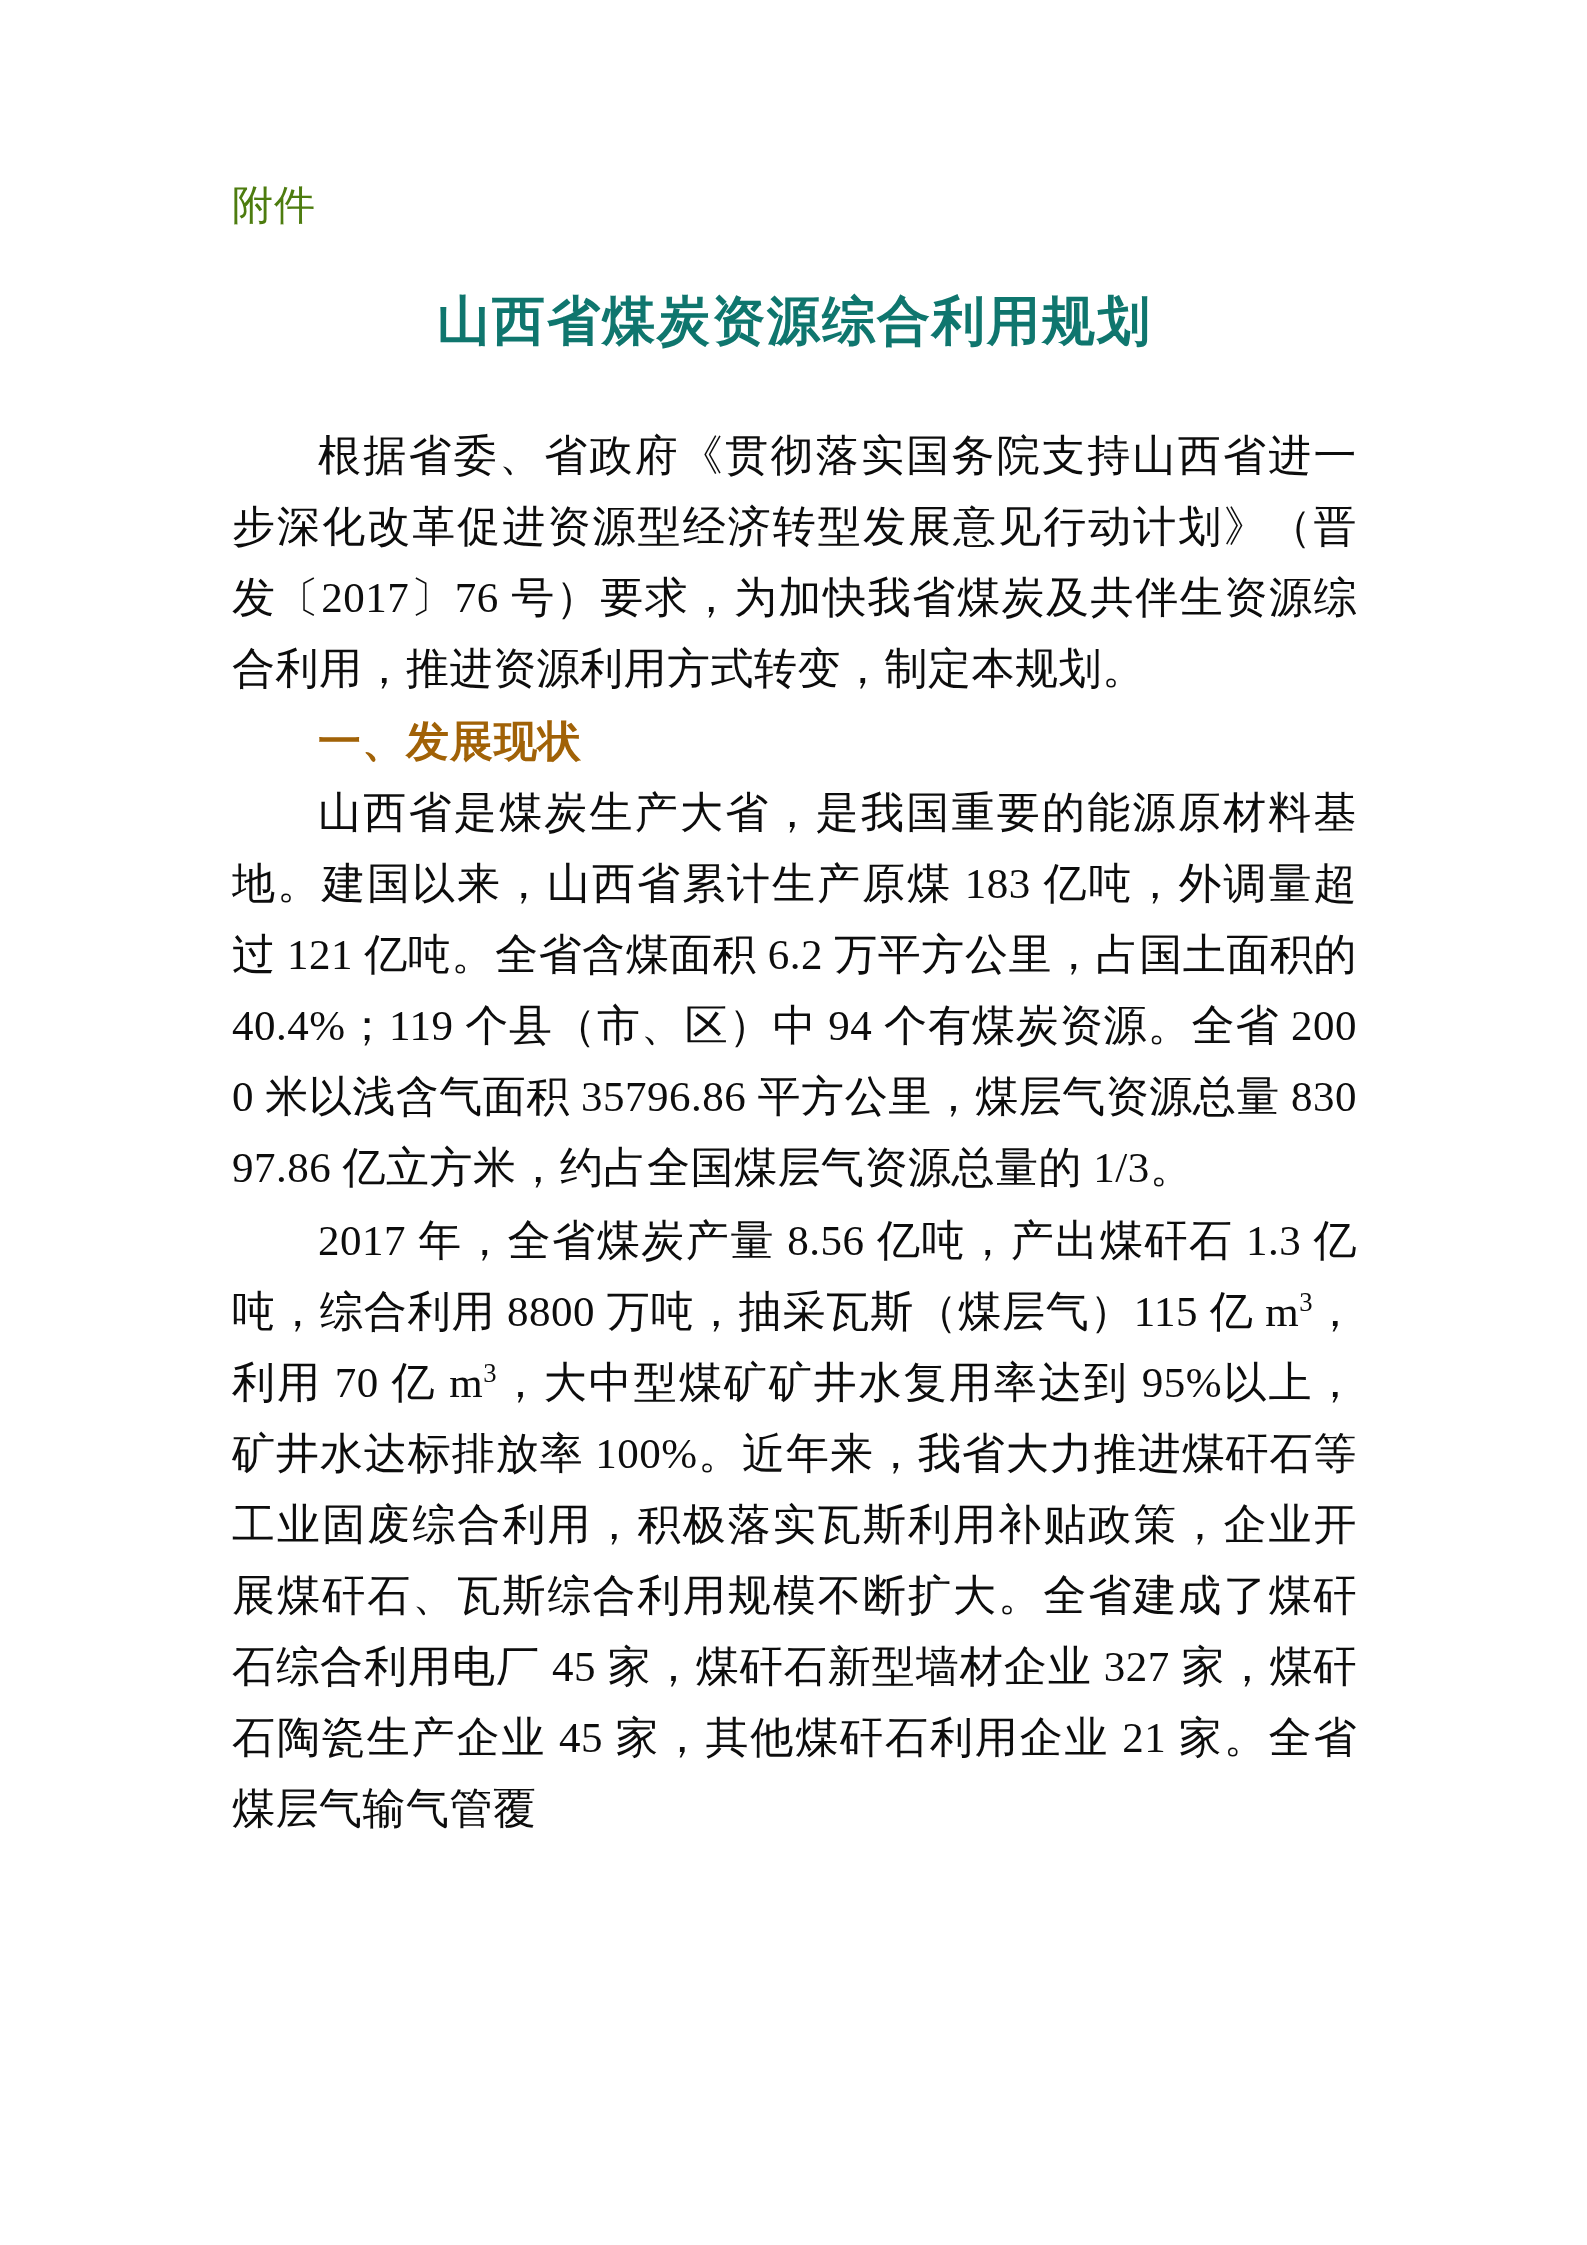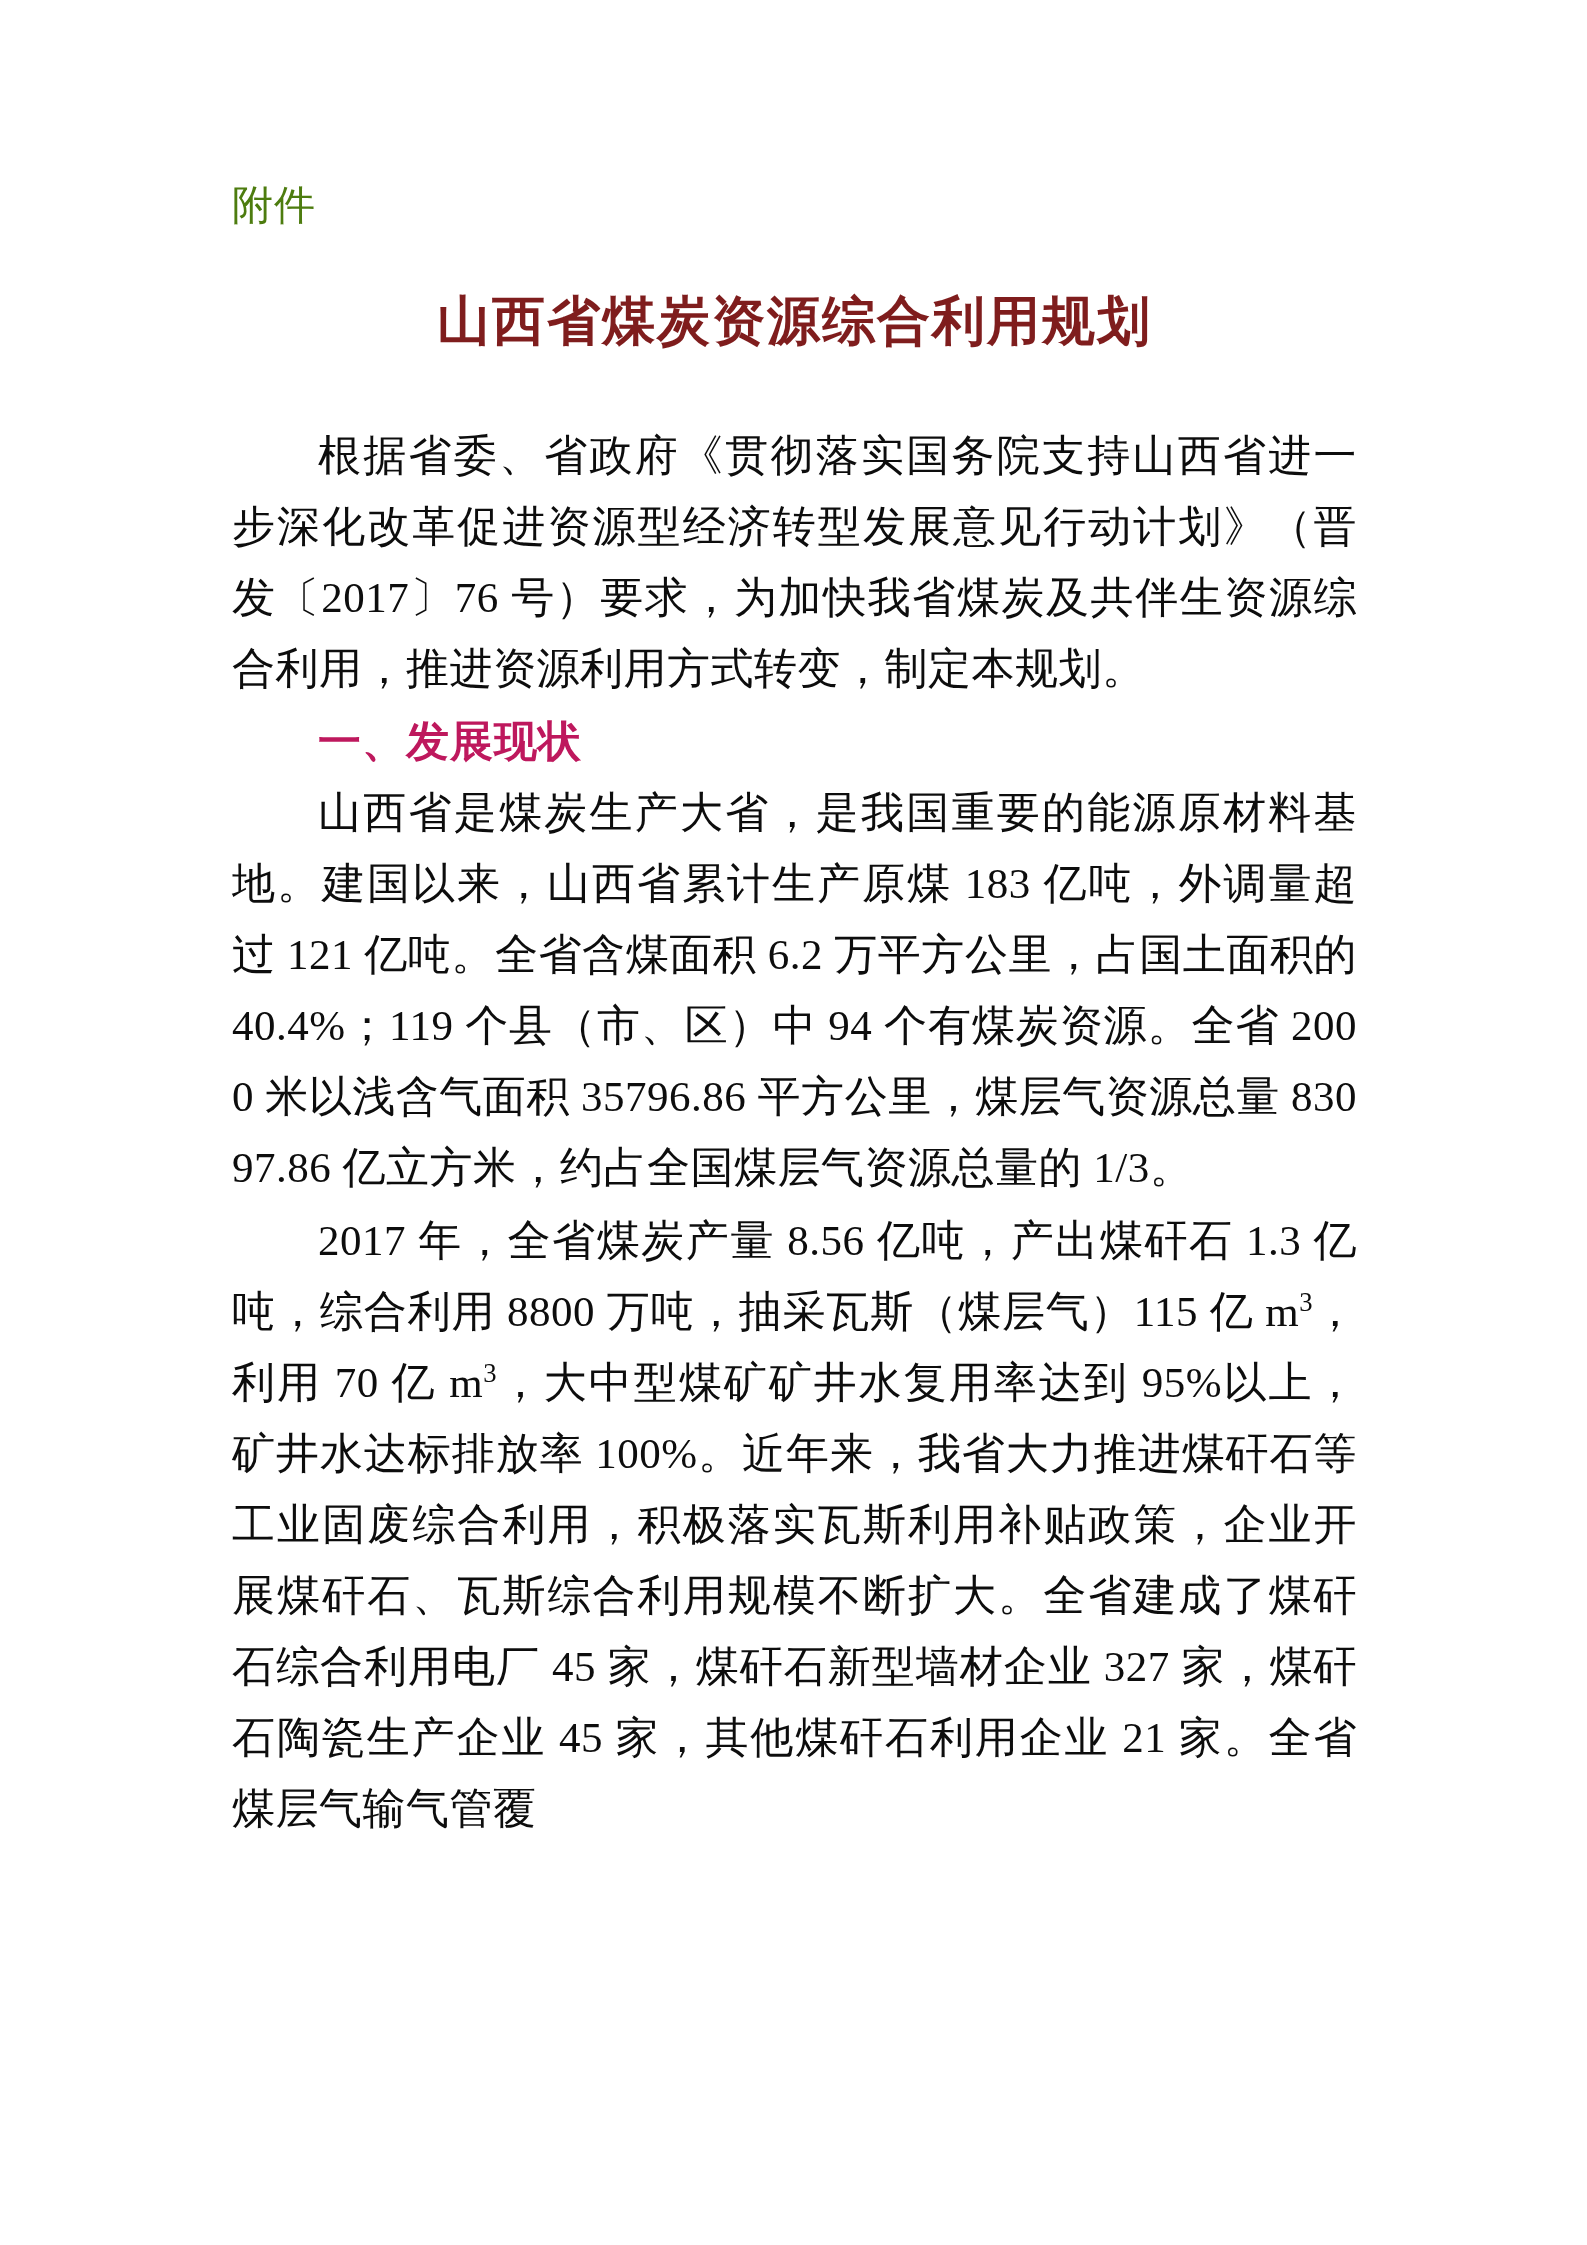--- a/index.html
+++ b/index.html
@@ -33,41 +33,41 @@
     color: #4d7c0f;
     margin: 0 0 60px 0;
   }
   .doc-title {
     font-family: "Liberation Sans", "DejaVu Sans", sans-serif;
     font-weight: bold;
     font-size: 53px;
     letter-spacing: 2px;
     text-align: center;
     margin: 0 0 62px 0;
-    color: #7f1d1d;
+    color: #0f766e;
   }
   p.body-par {
     font-size: 43px;
     line-height: 71px;
     letter-spacing: 0.5px;
     text-indent: 86px;
     margin: 0 0 2px 0;
     text-align: justify;
     text-justify: inter-ideograph;
     word-break: break-all;
   }
   h2.section-head {
     font-family: "Liberation Sans", "DejaVu Sans", sans-serif;
     font-weight: bold;
     font-size: 43px;
     line-height: 71px;
     letter-spacing: 1px;
     text-indent: 86px;
     margin: 0;
-    color: #be185d;
+    color: #a16207;
   }
   sup.sup {
     font-size: 0.62em;
     vertical-align: super;
     line-height: 0;
   }
 </style>
 </head>
 <body>
 

